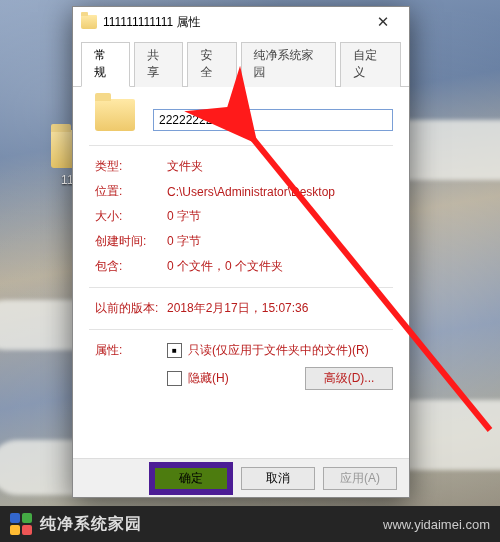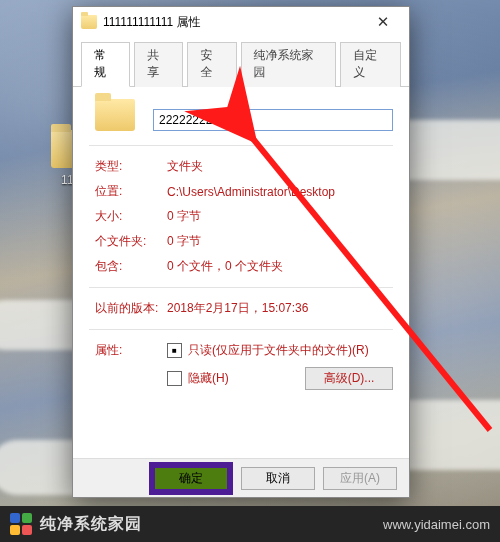--- a/index.html
+++ b/index.html
@@ -173,21 +173,21 @@
       </div>
       <div class="row">
         <div class="lbl">位置:</div>
         <div class="val">C:\Users\Administrator\Desktop</div>
       </div>
       <div class="row">
         <div class="lbl">大小:</div>
         <div class="val">0 字节</div>
       </div>
       <div class="row">
-        <div class="lbl">个文件夹:</div>
+        <div class="lbl">创建时间:</div>
         <div class="val">0 字节</div>
       </div>
       <div class="row">
         <div class="lbl">包含:</div>
         <div class="val">0 个文件，0 个文件夹</div>
       </div>
       <hr class="sep">
       <div class="row">
         <div class="lbl">以前的版本:</div>
         <div class="val">2018年2月17日，15:07:36</div>

